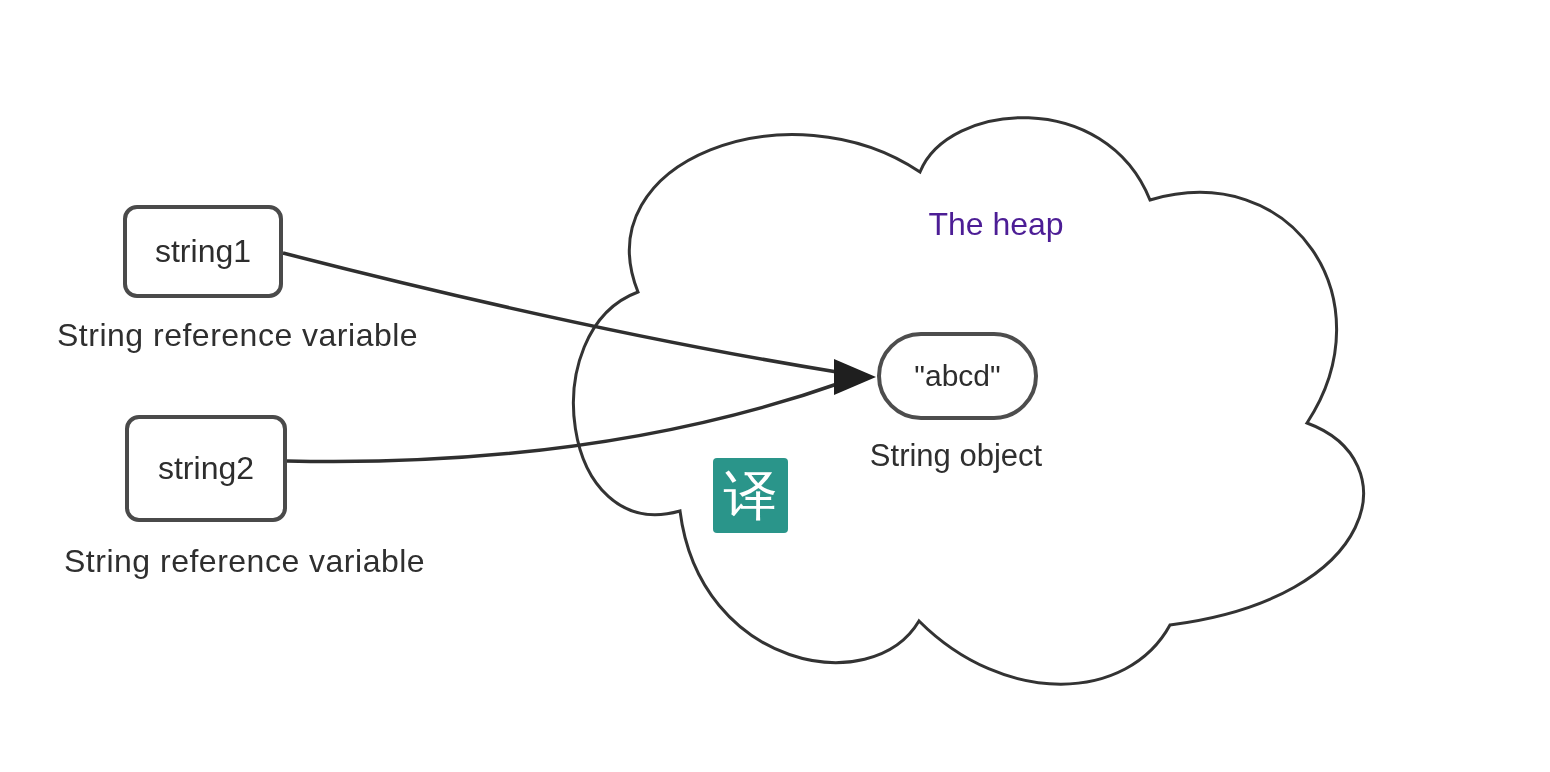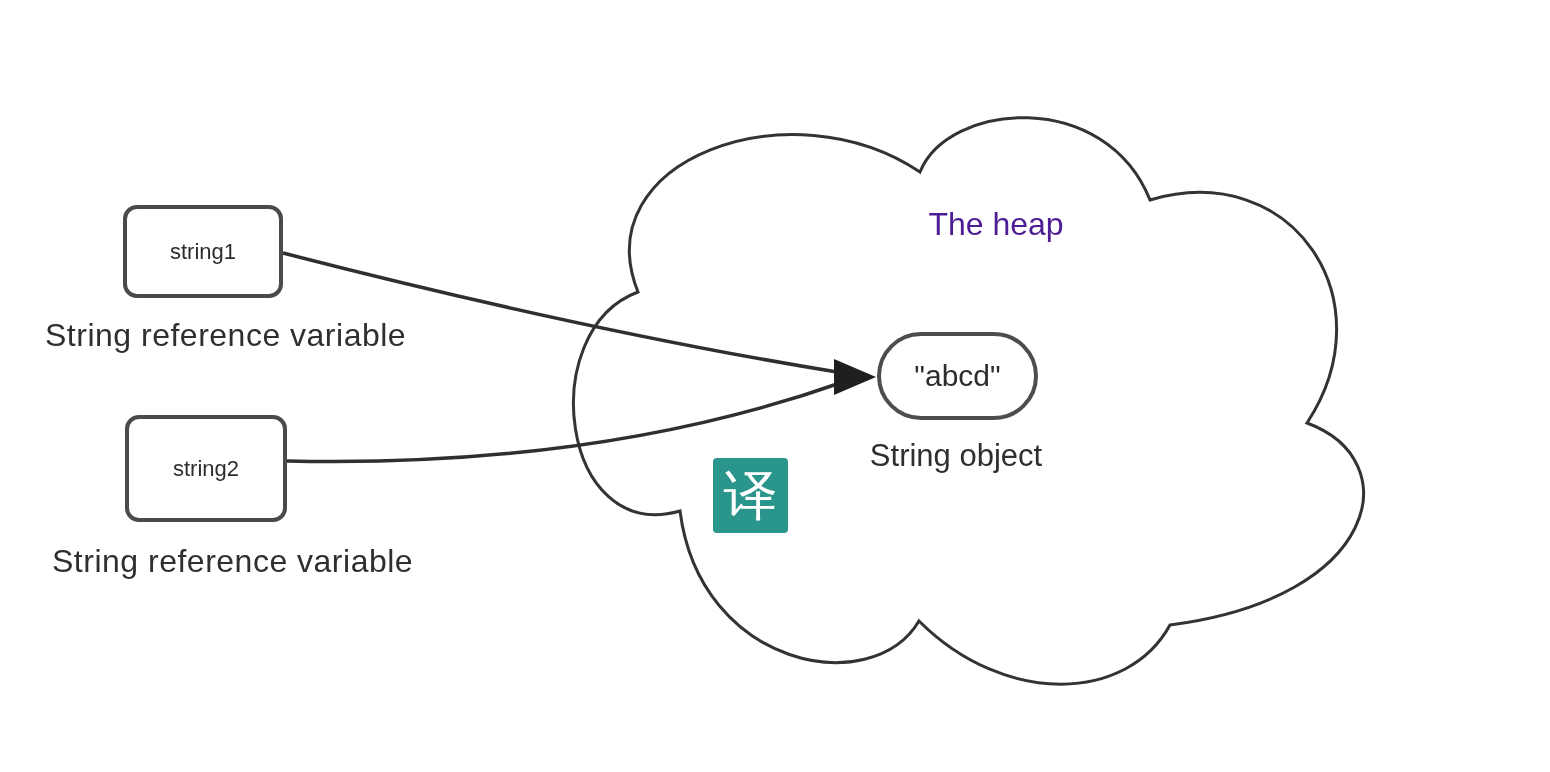--- a/index.html
+++ b/index.html
@@ -13,33 +13,34 @@
   }
   .stage { position: absolute; inset: 0; width: 1550px; height: 772px; }
   svg.layer { position: absolute; left: 0; top: 0; }
 
   .ref-box {
     position: absolute;
     background: #ffffff;
     border: 4px solid #4a4a4a;
     border-radius: 14px;
     display: flex; align-items: center; justify-content: center;
-    font-size: 22px;
+    font-size: 32px;
     color: #2d2d2d;
     box-sizing: border-box;
   }
   .box1 { left: 123px; top: 205px; width: 160px; height: 93px; }
   .box2 { left: 125px; top: 415px; width: 162px; height: 107px; }
 
   .caption {
     position: absolute;
     font-size: 32px;
     letter-spacing: 0.5px;
     color: #2f2f2f;
     white-space: nowrap;
+    margin-left: 12px;
   }
   .caption1 { left: 45px; top: 317px; }
   .caption2 { left: 52px; top: 543px; }
 
   .heap-title {
     position: absolute;
     left: 996px; top: 206px;
     transform: translateX(-50%);
     font-size: 32px;
     color: #4c1d95;

